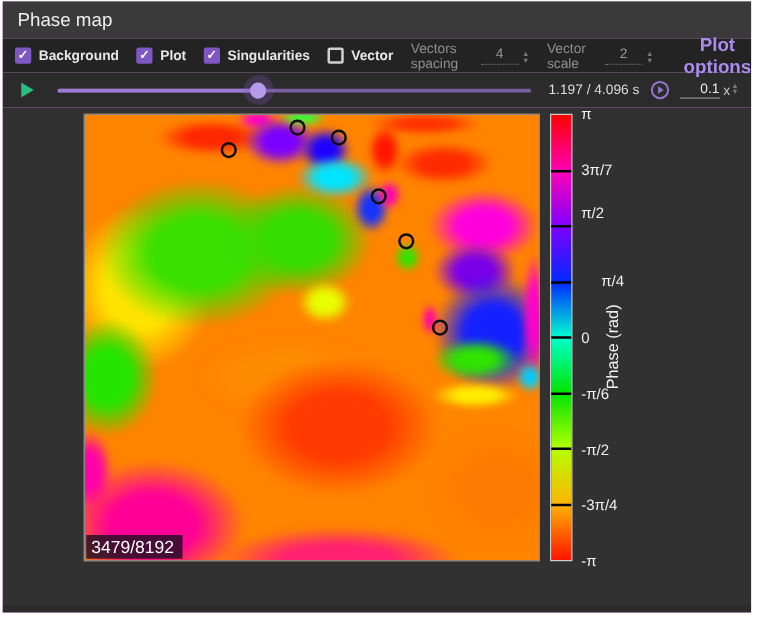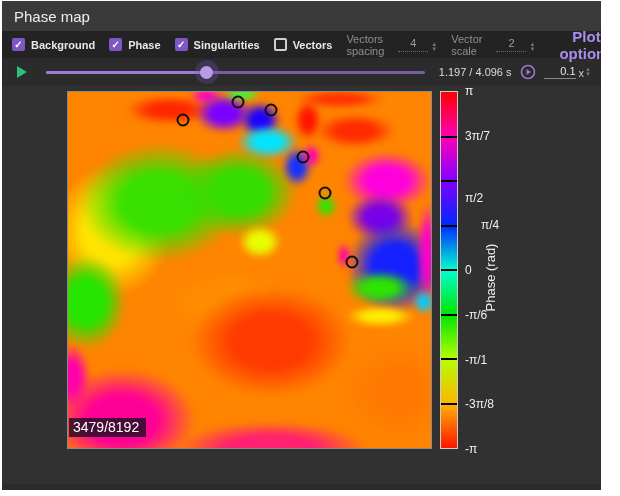--- a/index.html
+++ b/index.html
@@ -37,21 +37,21 @@
   .loop-btn { margin:0 8px 0 8px; width:16px; height:16px; cursor:pointer; display:flex; }
   .speed { display:flex; align-items:flex-end; gap:3px; }
   .speed-val { color:#e8e8e8; font-size:11px; width:32px; text-align:right; border-bottom:1px solid #8a8a8a; padding-bottom:1px; }
   .speed-x { color:#cccccc; font-size:11px; }
 
   
   .figure { position:relative; height:398px; background:#313131; }
   .heatmap { position:absolute; left:65px; top:5px; width:365px; height:358px; border:1px solid #8a8a8a; overflow:hidden; }
   .blob { position:absolute; transform:translate(-50%,-50%); filter:blur(3px); pointer-events:none; }
   .marker { position:absolute; width:13px; height:13px; border:2.5px solid #101010; border-radius:50%; transform:translate(-50%,-50%); z-index:5; background:transparent; }
-  .frame-counter { position:absolute; left:1px; bottom:11px; background:rgba(30,15,35,0.82); color:#ffffff; font-size:14px; padding:1px 7px 2px 4px; z-index:10; }
+  .frame-counter { position:absolute; left:1px; bottom:1px; background:rgba(30,15,35,0.82); color:#ffffff; font-size:14px; padding:1px 7px 2px 4px; z-index:10; }
   .colorbar { position:absolute; left:438px; top:5px; width:18px; height:358px; border:1px solid #cccccc; }
   .cb-tick { position:absolute; left:0; right:0; height:2px; background:#000; }
   .cb-ticklabel { position:absolute; left:463px; color:#f0f0f0; font-size:12px; transform:translateY(-50%); white-space:nowrap; }
   .cb-title { position:absolute; left:488px; top:184px; color:#f0f0f0; font-size:13px; transform:rotate(-90deg); transform-origin:center; white-space:nowrap; width:100px; margin-left:-50px; text-align:center; }
 
   
   .footer { height:34px; display:flex; align-items:center; justify-content:flex-end; gap:28px; padding-right:20px; background:#2b2b2b; }
   .footer-btn { background:none; border:none; display:flex; align-items:center; gap:6px; color:#b39ddb; font-size:10.5px; font-weight:bold; letter-spacing:0.5px; cursor:pointer; font-family:"Liberation Sans", sans-serif; }
 </style>
 </head>
@@ -67,31 +67,31 @@
     <label class="cb-group">
       <span class="cb checked">
           <span class="mark">✓</span>
         </span>
       <span class="cb-label">Background</span>
     </label>
     <label class="cb-group">
       <span class="cb checked">
           <span class="mark">✓</span>
         </span>
-      <span class="cb-label">Phase</span>
+      <span class="cb-label">Plot</span>
     </label>
     <label class="cb-group">
       <span class="cb checked">
           <span class="mark">✓</span>
         </span>
       <span class="cb-label">Singularities</span>
     </label>
     <label class="cb-group">
       <span class="cb unchecked"></span>
-      <span class="cb-label">Vectors</span>
+      <span class="cb-label">Vector</span>
     </label>
     <span class="num-label">Vectors spacing</span>
     <span class="num-field">
       <span class="num-val">4</span>
       <span class="spin">
           <span>▲</span>
           <span>▼</span>
         </span>
     </span>
     <span class="num-label">Vector scale</span>
@@ -180,26 +180,26 @@
         <div class="cb-tick" style="top: calc(25% - 1px);"></div>
         <div class="cb-tick" style="top: calc(37.5% - 1px);"></div>
         <div class="cb-tick" style="top: calc(50% - 1px);"></div>
         <div class="cb-tick" style="top: calc(62.5% - 1px);"></div>
         <div class="cb-tick" style="top: calc(75% - 1px);"></div>
         <div class="cb-tick" style="top: calc(87.5% - 1px);"></div>
       </div>
     <div id="cb-labels">
         <div class="cb-ticklabel" style="top: 5px;">π</div>
         <div class="cb-ticklabel" style="top: 49.75px;">3π/7</div>
-        <div class="cb-ticklabel" style="top: 112px;">π/2</div>
+        <div class="cb-ticklabel" style="top: 84px;">π/2</div>
         <div class="cb-ticklabel" style="top: 139.25px; margin-left: 16px;">π/4</div>
         <div class="cb-ticklabel" style="top: 184px;">0</div>
         <div class="cb-ticklabel" style="top: 228.75px;">-π/6</div>
-        <div class="cb-ticklabel" style="top: 273.5px;">-π/1</div>
-        <div class="cb-ticklabel" style="top: 318.25px;">-3π/8</div>
+        <div class="cb-ticklabel" style="top: 273.5px;">-π/2</div>
+        <div class="cb-ticklabel" style="top: 318.25px;">-3π/4</div>
         <div class="cb-ticklabel" style="top: 363px;">-π</div>
       </div>
     <div class="cb-title">Phase (rad)</div>
   </div>
 
   <div class="footer">
     <button class="footer-btn">
 
       <span>DRAW PS PATH</span>
     </button>

